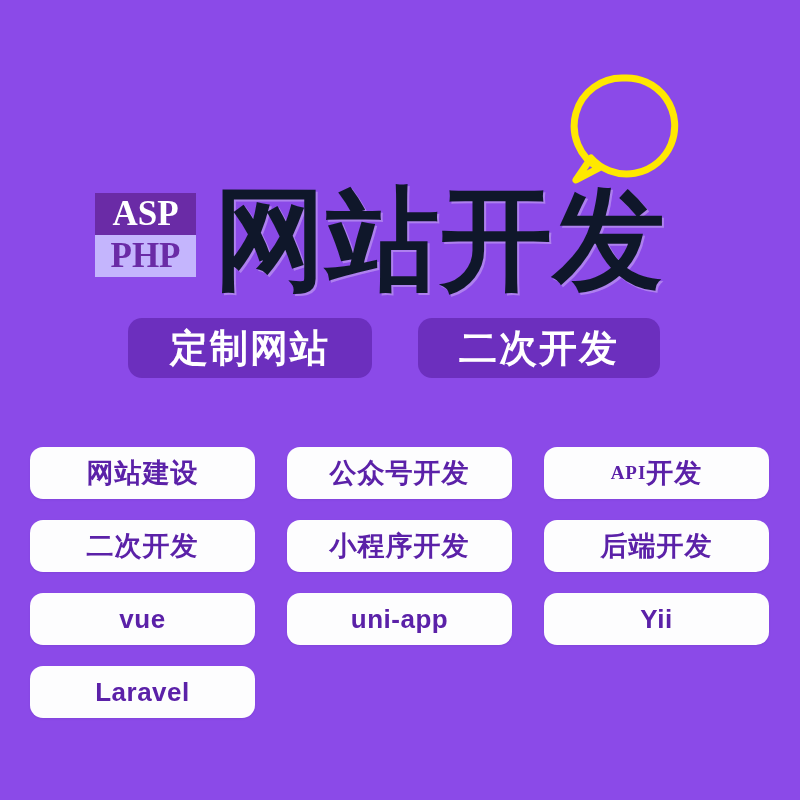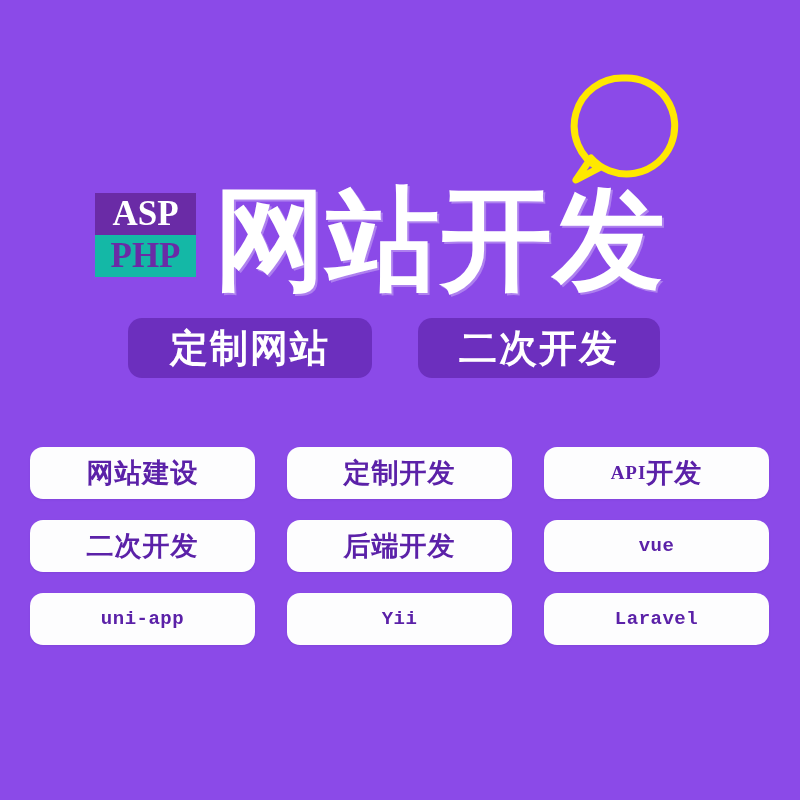--- a/index.html
+++ b/index.html
@@ -70,34 +70,34 @@
     font-family: "Liberation Serif", "DejaVu Serif", serif;
     font-weight: 700;
     font-size: 35px;
     letter-spacing: 0px;
   }
   .stack-badge .row.asp {
     background: #6A2BA6;
     color: #FFFFFF;
   }
   .stack-badge .row.php {
-    background: #14b8a6;
+    background: #c4b5fd;
     color: #6A2BA6;
   }
 
   
   .headline {
     position: absolute;
     left: 214px;
     top: 178px;
     font-family: "DejaVu Sans", "Liberation Sans", sans-serif;
     font-weight: 700;
     font-size: 112px;
     line-height: 122px;
-    color: #ffffff;
+    color: #0f172a;
     letter-spacing: 1px;
     white-space: nowrap;
     text-shadow: 2px 2px 0 rgba(255,255,255,0.30);
   }
 
   
   .subpills {
     position: absolute;
     left: 128px;
     top: 318px;
@@ -145,22 +145,22 @@
     font-weight: 700;
     font-size: 27px;
     letter-spacing: 1px;
     white-space: nowrap;
     box-shadow: 0 1px 2px rgba(60,20,120,0.10);
   }
   .tag.cn {
     font-family: "DejaVu Sans", "Liberation Sans", sans-serif;
   }
   .tag.latin {
-    font-family: Liberation Mono, monospace;
-    font-size: 19px;
+    font-family: Liberation Sans, sans-serif;
+    font-size: 26px;
     letter-spacing: 0.5px;
   }
   .tag.mixed {
     font-family: "DejaVu Sans", "Liberation Sans", sans-serif;
   }
   .tag.mixed .lat {
     font-family: "Liberation Serif", "DejaVu Serif", serif;
     font-size: 19px;
   }
 </style>
@@ -189,30 +189,33 @@
     <div class="subpill w2">
       <span>二次开发</span>
     </div>
   </div>
 
   <div class="taggrid">
     <div class="tag cn">
         <span>网站建设</span>
       </div>
     <div class="tag cn">
-        <span>定制开发</span>
+        <span>公众号开发</span>
       </div>
     <div class="tag mixed">
         <span class="lat">API</span>
         <span>开发</span>
       </div>
     <div class="tag cn">
         <span>二次开发</span>
       </div>
     <div class="tag cn">
+        <span>小程序开发</span>
+      </div>
+    <div class="tag cn">
         <span>后端开发</span>
       </div>
     <div class="tag latin">
         <span>vue</span>
       </div>
     <div class="tag latin">
         <span>uni-app</span>
       </div>
     <div class="tag latin">
         <span>Yii</span>

